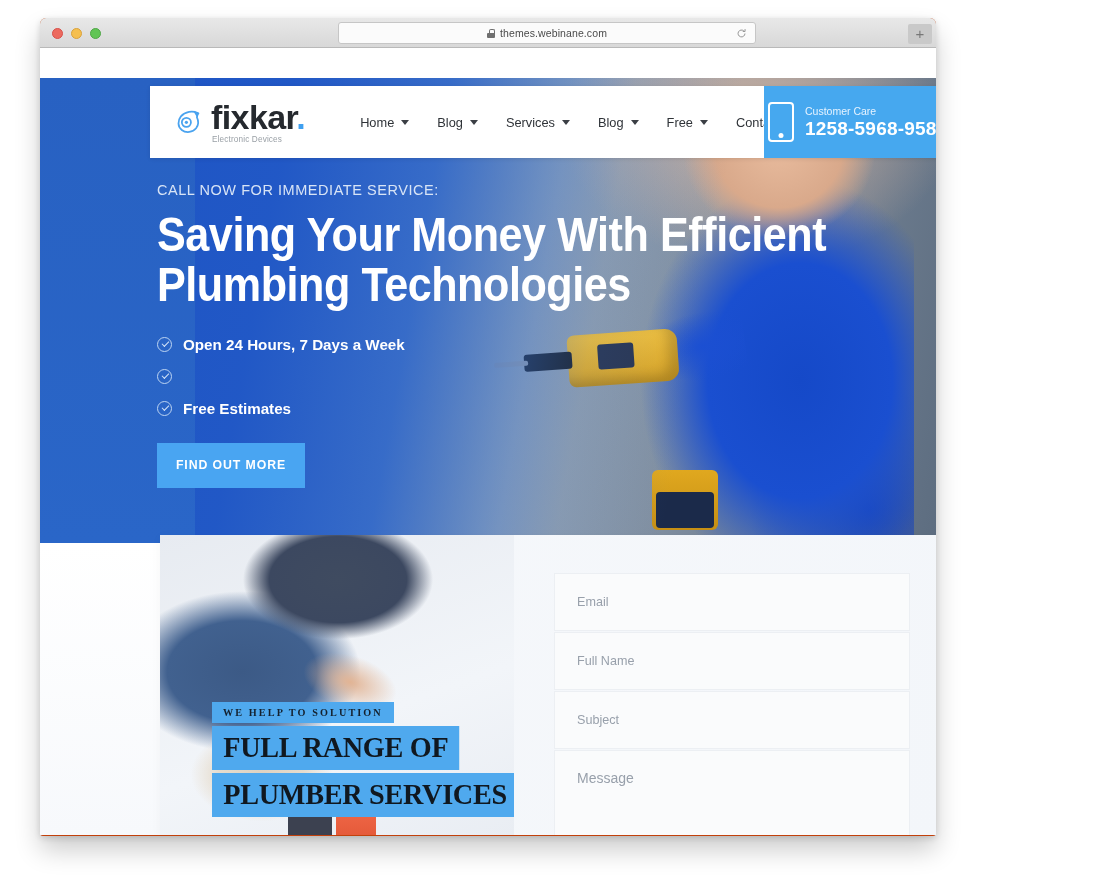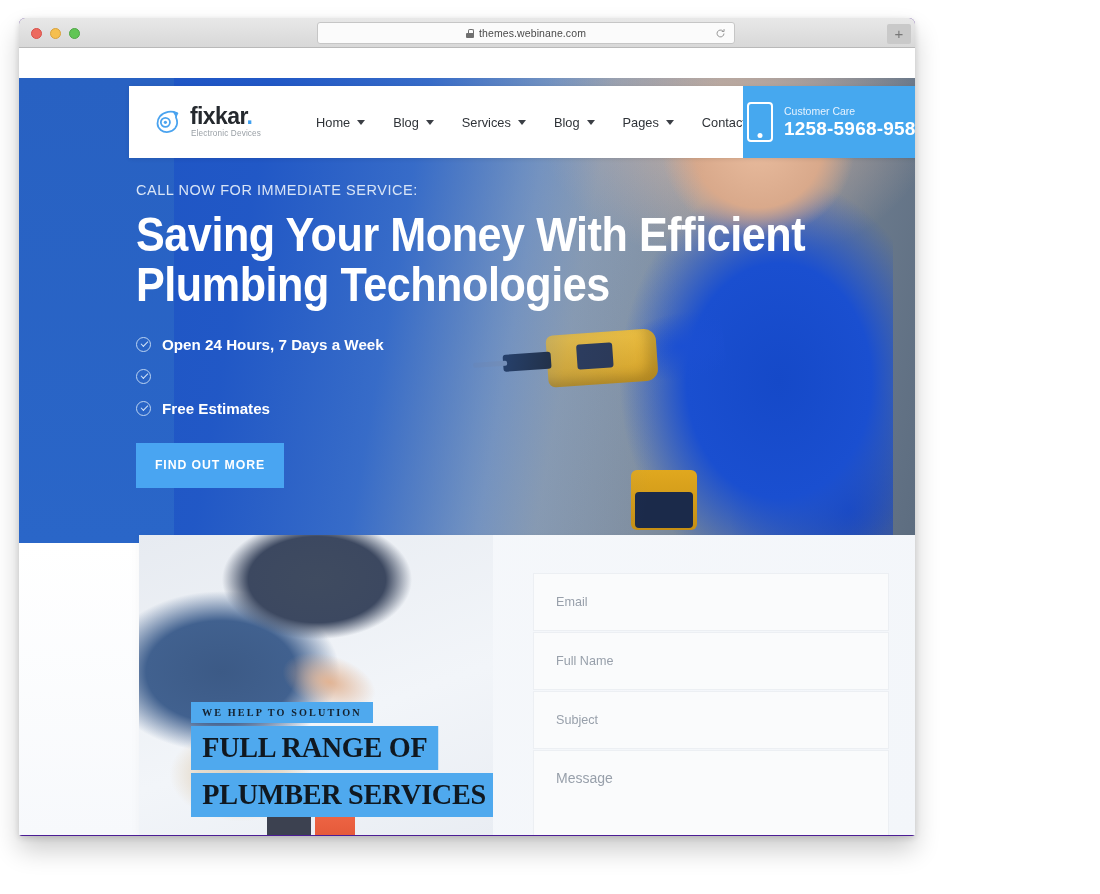--- a/index.html
+++ b/index.html
@@ -8,25 +8,25 @@
     width: 1100px;
     height: 894px;
     background: #ffffff;
     font-family: "Liberation Sans", sans-serif;
     overflow: hidden;
   }
 
   
   .browser-window {
     position: absolute;
-    left: 19px;
+    left: 40px;
     top: 18px;
     width: 896px;
     height: 818px;
-    background: #4c1d95;
+    background: #c2410c;
     border-radius: 6px 6px 3px 3px;
     box-shadow: 0 14px 26px rgba(0,0,0,0.20), 0 2px 6px rgba(0,0,0,0.14);
     overflow: hidden;
   }
 
   .browser-chrome {
     position: relative;
     height: 30px;
     background: linear-gradient(#e8e8e8, #d8d8d8);
     border-bottom: 1px solid #b9b9b9;
@@ -184,21 +184,21 @@
     align-items: center;
     z-index: 6;
     box-shadow: 0 1px 4px rgba(0,0,0,.10);
   }
   .brand { display:flex; align-items:center; gap:9px; padding-left: 25px; }
   .brand-mark {
     width: 27px; height: 27px; position: relative; display:block;
   }
   .brand-text { line-height: 1; }
   .brand-name {
-    font-size: 23px; font-weight: 700; color: #25292e;
+    font-size: 34px; font-weight: 700; color: #25292e;
     letter-spacing: -.6px; display:block;
   }
   .brand-name .dot { color: #3fa0f0; }
   .brand-tag {
     display:block; font-size: 8.2px; color: #9aa0a6; letter-spacing: .15px;
     margin-top: 2px; padding-left:1px;
   }
 
   .nav-links { display:flex; align-items:center; margin-left: 42px; gap: 2px; }
   .nav-link {
@@ -449,21 +449,21 @@
           </a>
           <a class="nav-link">
             <span>Services</span>
             <span class="caret"></span>
           </a>
           <a class="nav-link">
             <span>Blog</span>
             <span class="caret"></span>
           </a>
           <a class="nav-link">
-            <span>Pages</span>
+            <span>Free</span>
             <span class="caret"></span>
           </a>
           <a class="nav-link">
             <span>Contact Us</span>
           </a>
         </nav>
 
         <div class="care-box">
           <span class="phone-icon"></span>
           <span>

